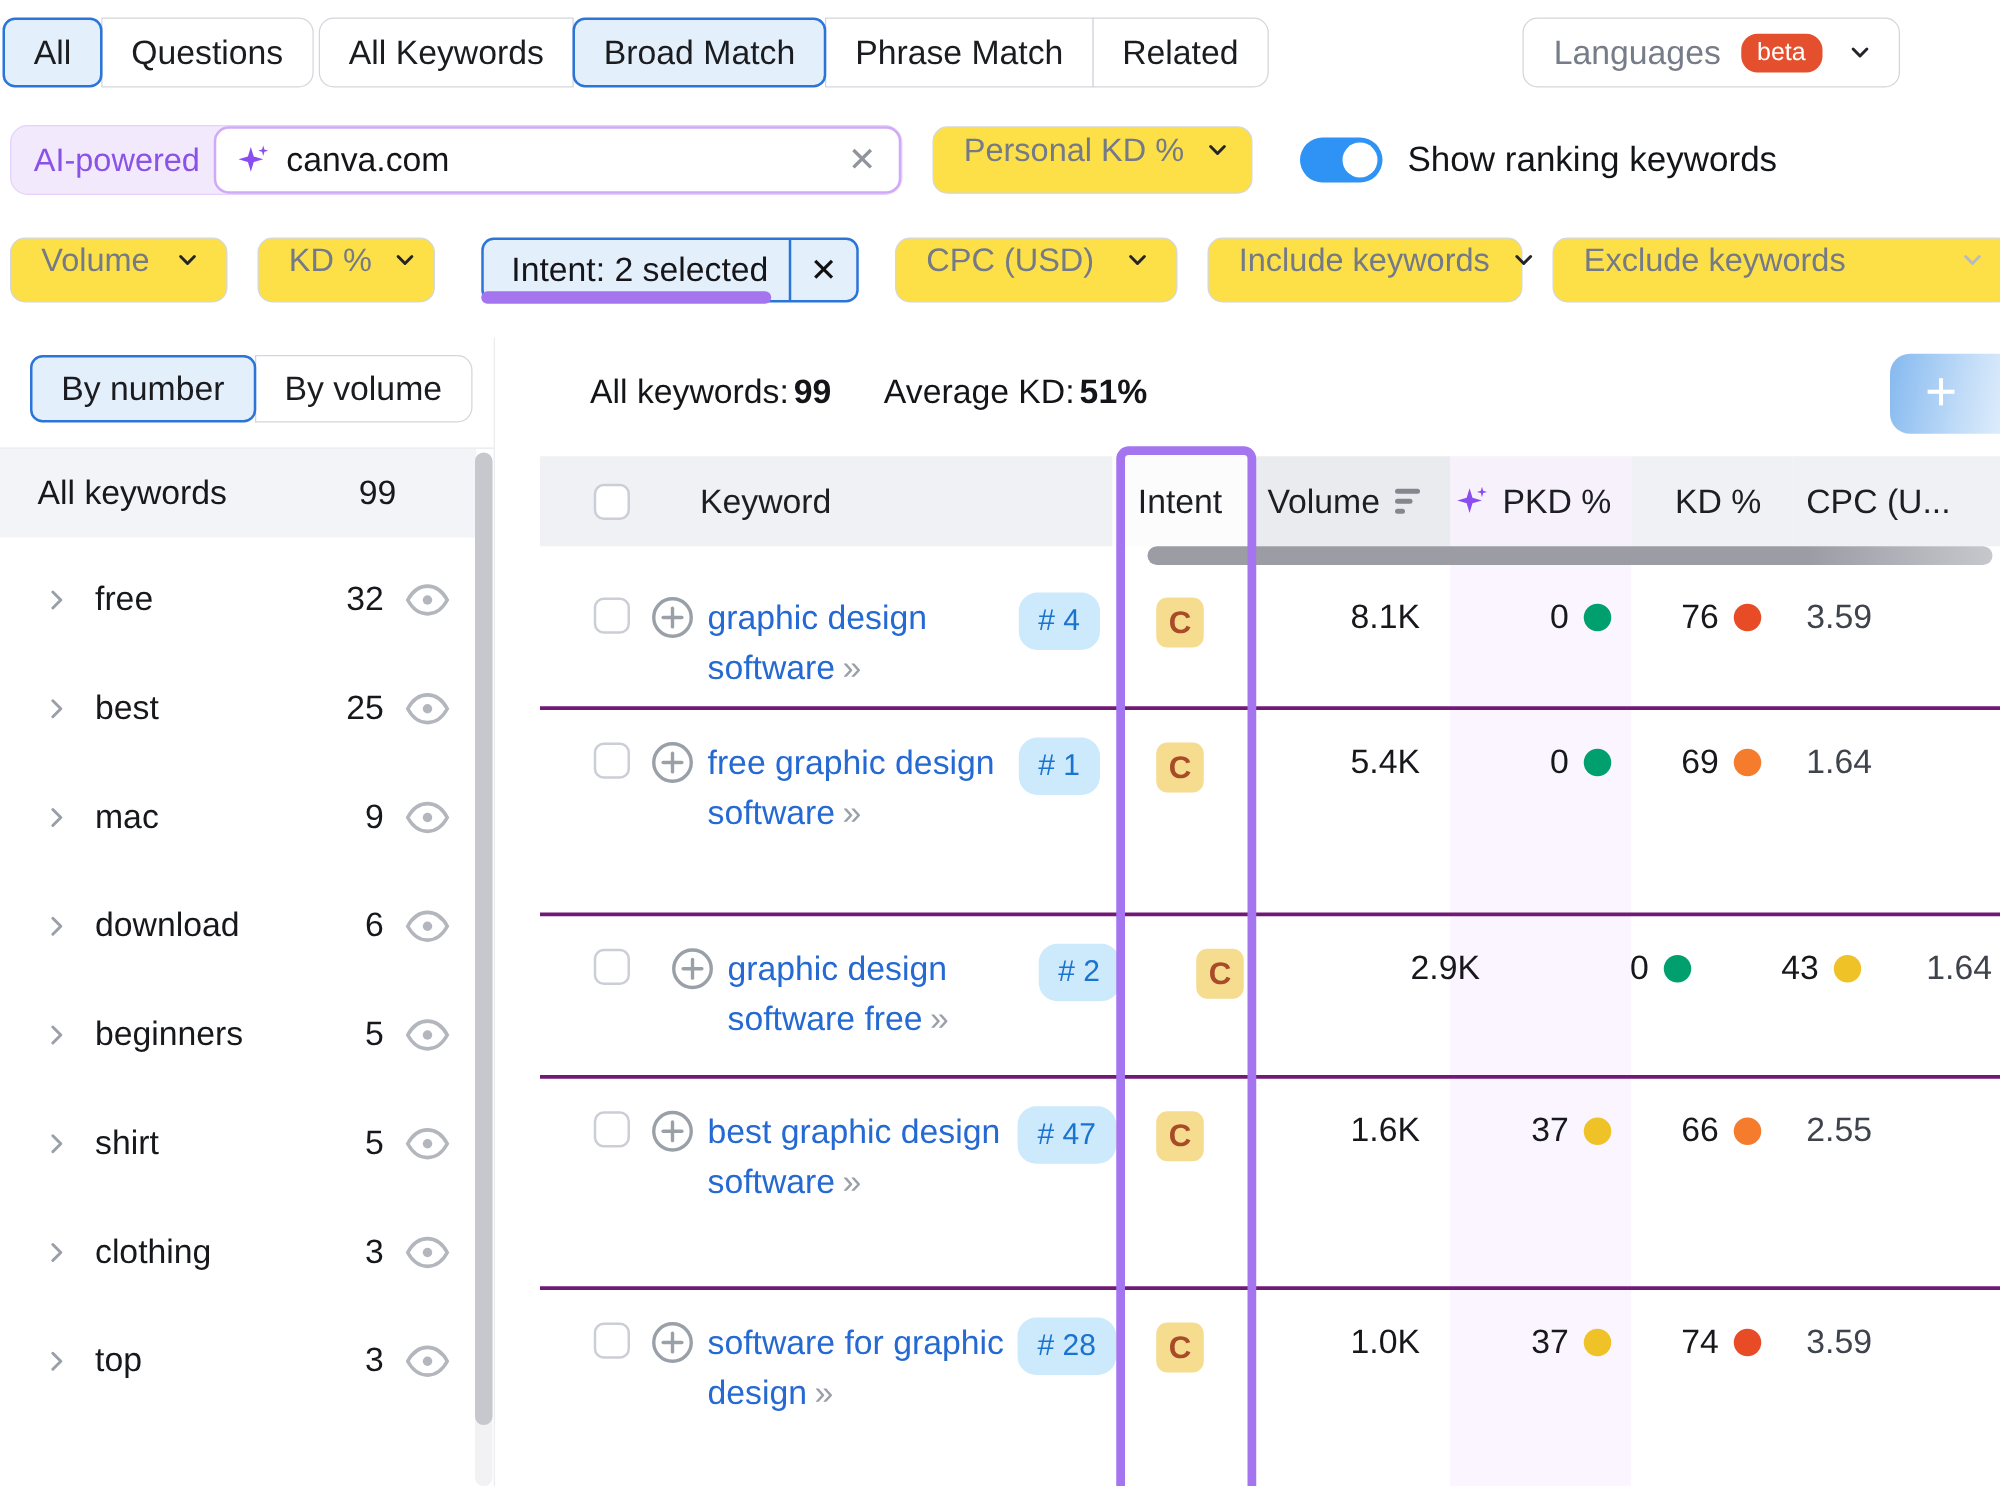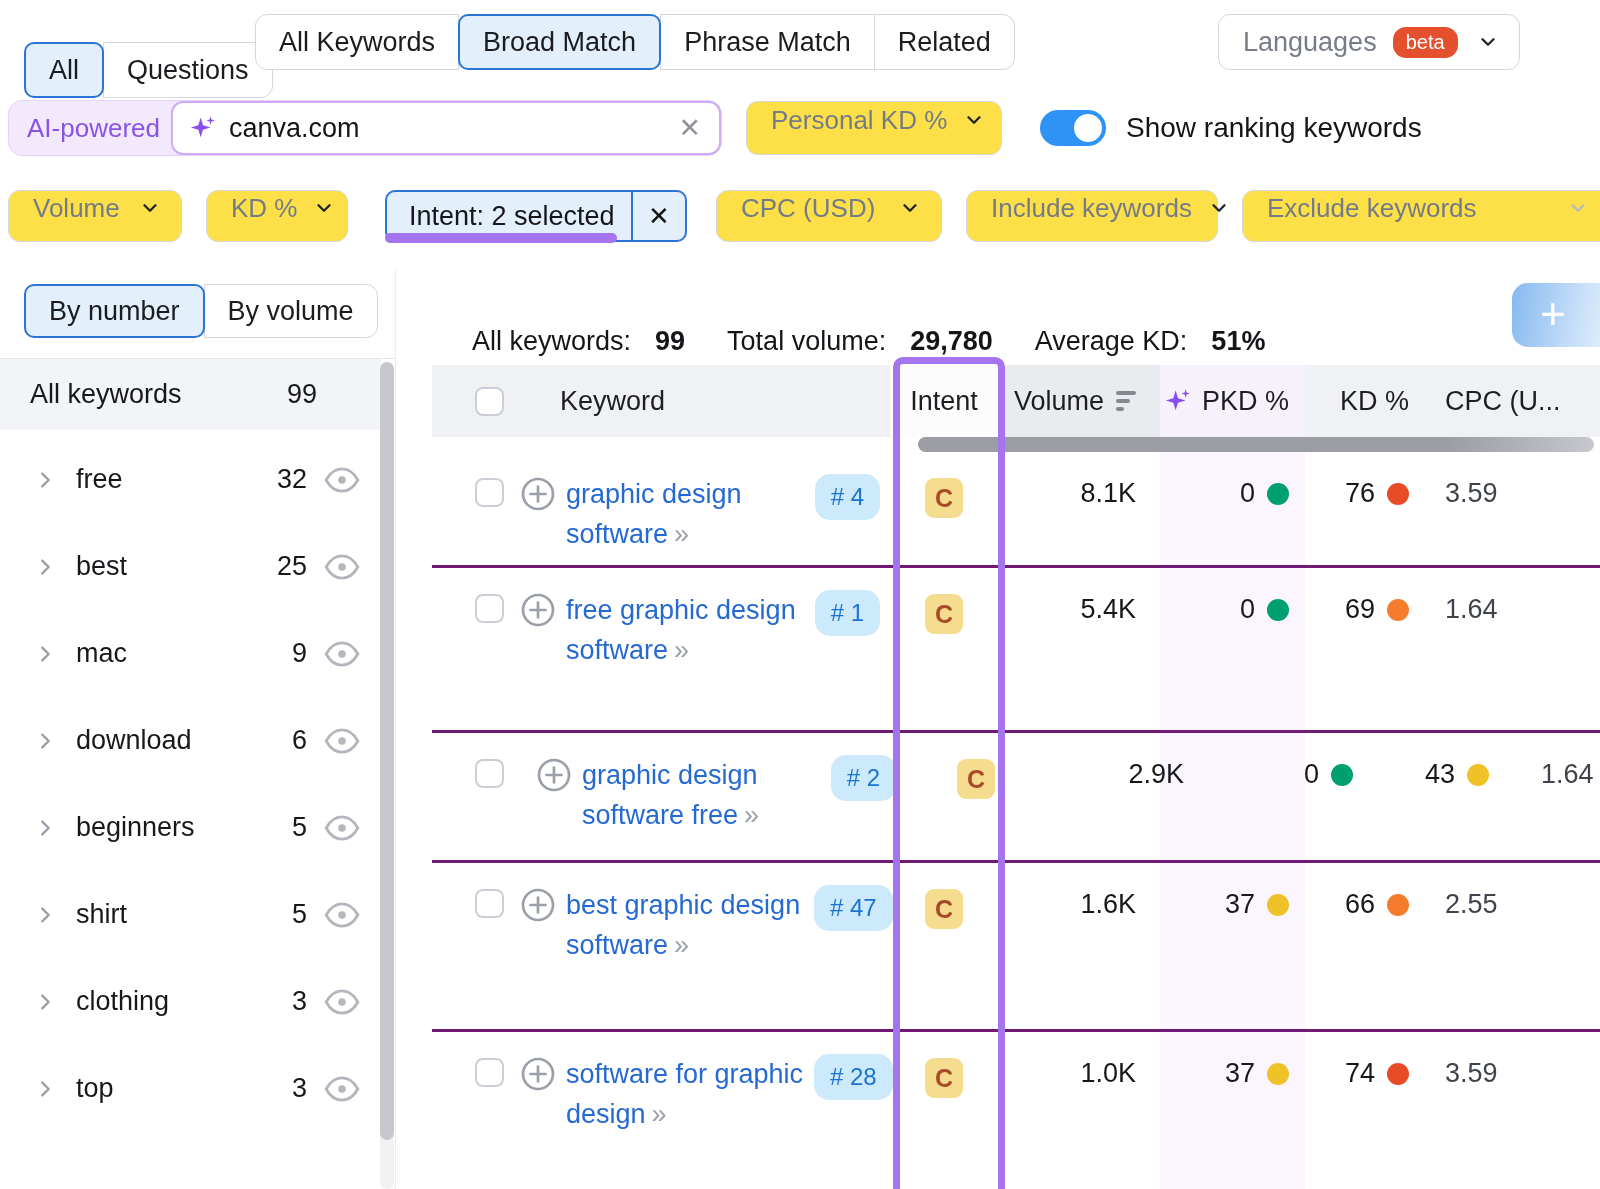--- a/index.html
+++ b/index.html
@@ -99,21 +99,21 @@
   .sb-list { position:absolute; left:0; right:14px; top:166px; }
   .sb-item { height:87px; display:flex; align-items:center; padding:0 20px 0 34px; cursor:pointer; }
   .sb-item .chevr { width:22px; height:22px; flex:none; }
   .sb-item .lbl { font-size:27px; margin-left:20px; color:#17181c; }
   .sb-item .cnt { margin-left:auto; font-size:27px; }
   .sb-item .eye { width:38px; height:30px; margin-left:16px; flex:none; cursor:pointer; }
   .sb-track { position:absolute; right:1px; top:92px; bottom:0; width:14px; background:#f2f2f4; border-radius:7px; }
   .sb-thumb { position:absolute; right:1px; top:92px; width:14px; height:778px; background:#c7c8cd; border-radius:7px; }
   
   .stats { position:absolute; left:472px; top:298px; display:flex; gap:42px; font-size:27px; color:#141518; }
-  .stats .pair { display:flex; gap:24px; white-space:nowrap;margin-top:28px; }
+  .stats .pair { display:flex; gap:4px; white-space:nowrap; }
   .stats b { font-weight:bold; }
   .add-btn {
     position:absolute; left:1512px; top:283px; width:110px; height:64px;
     border-radius:16px; cursor:pointer;
     background:linear-gradient(100deg,#85b9ef 0%,#c3ddf8 55%,#eef6fe 100%);
   }
   .add-btn .plus {
     position:absolute; left:28px; top:6px; color:#fff; font-size:44px; font-weight:300;
   }
   
@@ -165,21 +165,21 @@
     position:absolute; left:893px; top:357px; width:112px; height:900px;
     border:7px solid #a575f0; border-radius:10px; z-index:10; pointer-events:none;
   }
 </style>
 </head>
 <body>
 
 <div class="page">
 
   <div class="toprow">
-    <div class="seg-group" style="left:24px;margin-top:28px;">
+    <div class="seg-group" style="left:2px;">
       <div class="seg selected">All</div>
       <div class="seg">Questions</div>
     </div>
     <div class="seg-group" style="left:255px;">
       <div class="seg">All Keywords</div>
       <div class="seg selected">Broad Match</div>
       <div class="seg">Phrase Match</div>
       <div class="seg">Related</div>
     </div>
     <div class="lang-btn">
@@ -369,24 +369,20 @@
       </div>
     </div>
     <div class="sb-track"></div>
     <div class="sb-thumb"></div>
   </div>
 
   <div class="stats">
     <span class="pair">
         <span>All keywords:</span>
         <b>99</b>
-      </span>
-    <span class="pair">
-        <span>Total volume:</span>
-        <b>29,780</b>
       </span>
     <span class="pair">
         <span>Average KD:</span>
         <b>51%</b>
       </span>
   </div>
   <div class="add-btn">
     <span class="plus">+</span>
   </div>
 

